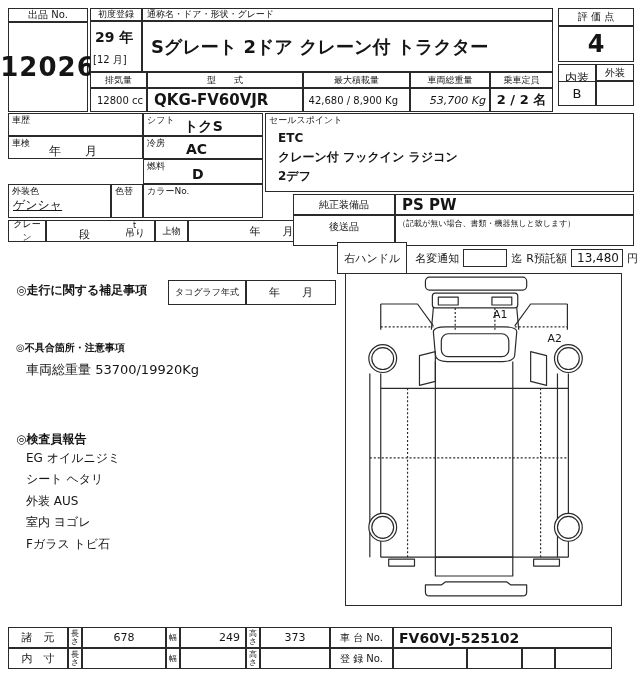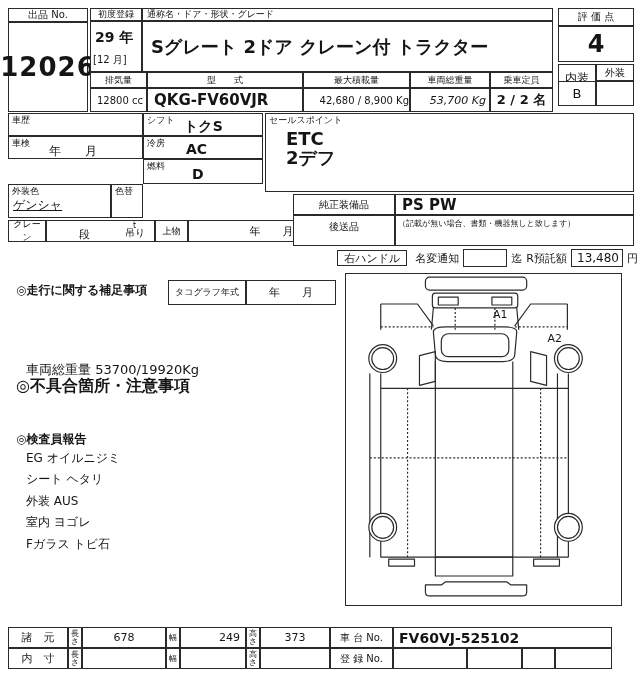--- a/index.html
+++ b/index.html
@@ -33,21 +33,21 @@
   <div class="cell lft" style="left:142px;top:8px;width:411px;height:13px;font-size:9px;padding-left:4px;">通称名・ドア・形状・グレード</div>
   <div class="cell lft b" style="left:142px;top:21px;width:411px;height:51px;font-size:18px;padding-left:8px;white-space:nowrap;">Sグレート 2ドア クレーン付 トラクター</div>
 
   <div class="cell ctr" style="left:90px;top:72px;width:57px;height:16px;font-size:9px;">排気量</div>
   <div class="cell rgt" style="left:90px;top:88px;width:57px;height:24px;font-size:10px;padding-right:3px;">12800 cc</div>
 
   <div class="cell ctr" style="left:147px;top:72px;width:156px;height:16px;font-size:9px;">型　　式</div>
   <div class="cell lft b" style="left:147px;top:88px;width:156px;height:24px;font-size:15px;padding-left:6px;">QKG-FV60VJR</div>
 
   <div class="cell ctr" style="left:303px;top:72px;width:107px;height:16px;font-size:9px;">最大積載量</div>
-  <div class="cell rgt" style="left:303px;top:88px;width:107px;height:24px;font-size:10px;padding-right:0;">42,680 / 8,900 Kg</div>
+  <div class="cell rgt" style="left:303px;top:88px;width:107px;height:24px;font-size:10px;padding-right:11px;">42,680 / 8,900 Kg</div>
 
   <div class="cell ctr" style="left:410px;top:72px;width:80px;height:16px;font-size:9px;">車両総重量</div>
   <div class="cell rgt" style="left:410px;top:88px;width:80px;height:24px;font-size:11px;padding-right:3px;font-style:italic;">53,700 Kg</div>
 
   <div class="cell ctr" style="left:490px;top:72px;width:63px;height:16px;font-size:9px;">乗車定員</div>
   <div class="cell ctr b" style="left:490px;top:88px;width:63px;height:24px;font-size:13px;">2 / 2 名</div>
 
   <div class="cell ctr" style="left:558px;top:8px;width:76px;height:18px;font-size:10px;">評 価 点</div>
   <div class="cell ctr b" style="left:558px;top:26px;width:76px;height:36px;font-size:24px;">4</div>
   <div class="cell ctr" style="left:558px;top:64px;width:38px;height:29px;font-size:12px;">内装</div>
@@ -78,60 +78,65 @@
     <span class="b" style="position:absolute;left:48px;top:6px;font-size:14px;">D</span>
   </div>
 
   <div class="cell" style="left:8px;top:184px;width:103px;height:34px;">
     <span class="tl">外装色</span>
     <span style="position:absolute;left:4px;bottom:3px;font-size:12px;text-decoration:underline;">ゲンシャ</span>
   </div>
   <div class="cell" style="left:111px;top:184px;width:32px;height:34px;">
     <span class="tl">色替</span>
   </div>
+  <div class="cell" style="left:143px;top:184px;width:120px;height:34px;">
+    <span class="tl">カラーNo.</span>
+    <span style="position:absolute;left:60px;top:14px;font-size:11px;"></span>
+  </div>
 
   <div class="cell ctr" style="left:8px;top:220px;width:38px;height:22px;font-size:9px;">クレーン</div>
   <div class="cell" style="left:46px;top:220px;width:109px;height:22px;">
     <span style="position:absolute;left:32px;top:6px;font-size:11px;">段</span>
     <span style="position:absolute;left:86px;top:0px;font-size:8px;">t</span>
     <span style="position:absolute;left:78px;bottom:1px;font-size:10px;">吊り</span>
   </div>
   <div class="cell ctr" style="left:155px;top:220px;width:33px;height:22px;font-size:9px;">上物</div>
   <div class="cell ctr" style="left:188px;top:220px;width:167px;height:22px;font-size:11px;">年　　月</div>
 
   <div class="cell" style="left:265px;top:113px;width:369px;height:79px;">
     <span class="tl">セールスポイント</span>
-    <div class="b" style="position:absolute;left:20px;top:15px;font-size:18px;line-height:19px;white-space:nowrap;">
+    <div class="b" style="position:absolute;left:12px;top:15px;font-size:12px;line-height:19px;white-space:nowrap;">
       <div>ETC</div>
+      <div>クレーン付 フックイン ラジコン</div>
       <div>2デフ</div>
     </div>
   </div>
 
   <div class="cell ctr" style="left:293px;top:194px;width:102px;height:21px;font-size:10px;">純正装備品</div>
   <div class="cell lft b" style="left:395px;top:194px;width:239px;height:21px;font-size:15px;padding-left:6px;">PS PW</div>
   <div class="cell ctr" style="left:293px;top:215px;width:102px;height:31px;font-size:10px;align-items:flex-start;padding-top:4px;">後送品</div>
   <div class="cell" style="left:395px;top:215px;width:239px;height:31px;">
     <span style="position:absolute;top:2px;left:2px;font-size:8px;white-space:nowrap;">（記載が無い場合、書類・機器無しと致します）</span>
   </div>
 
   <div class="nb" style="position:absolute;left:325px;top:248px;width:313px;height:20px;display:flex;align-items:center;justify-content:flex-end;gap:4px;">
-    <span class="cell ctr" style="position:static;height:16px;padding:0 6px;font-size:11px;">右ハンドル</span>
+    <span class="cell ctr" style="position:static;height:32px;padding:0 6px;font-size:11px;">右ハンドル</span>
     <span style="font-size:11px;margin-left:4px;">名変通知</span>
     <span class="cell ctr" style="position:static;width:44px;height:18px;font-size:11px;"></span>
     <span style="font-size:11px;">迄</span>
     <span style="font-size:11px;">R預託額</span>
     <span class="cell rgt" style="position:static;width:52px;height:18px;font-size:12px;padding-right:3px;">13,480</span>
     <span style="font-size:11px;">円</span>
   </div>
 
   <div class="note-line b" style="left:16px;top:282px;font-size:12px;">◎走行に関する補足事項</div>
   <div class="cell ctr" style="left:168px;top:280px;width:78px;height:25px;font-size:9px;">タコグラフ年式</div>
   <div class="cell ctr" style="left:246px;top:280px;width:90px;height:25px;font-size:11px;">年　　月</div>
 
-  <div class="note-line b" style="left:16px;top:341px;font-size:16px;margin-top:35px;">◎不具合箇所・注意事項</div>
+  <div class="note-line b" style="left:16px;top:341px;font-size:10px;">◎不具合箇所・注意事項</div>
   <div class="note-line" style="left:26px;top:361px;font-size:13px;">車両総重量 53700/19920Kg</div>
 
   <div class="note-line b" style="left:16px;top:431px;font-size:12px;">◎検査員報告</div>
   <div class="note-line" style="left:26px;top:450px;">EG オイルニジミ</div>
   <div class="note-line" style="left:26px;top:471px;">シート ヘタリ</div>
   <div class="note-line" style="left:26px;top:493px;">外装 AUS</div>
   <div class="note-line" style="left:26px;top:514px;">室内 ヨゴレ</div>
   <div class="note-line" style="left:26px;top:536px;">Fガラス トビ石</div>
 
   <div class="cell" style="left:345px;top:273px;width:277px;height:333px;">

